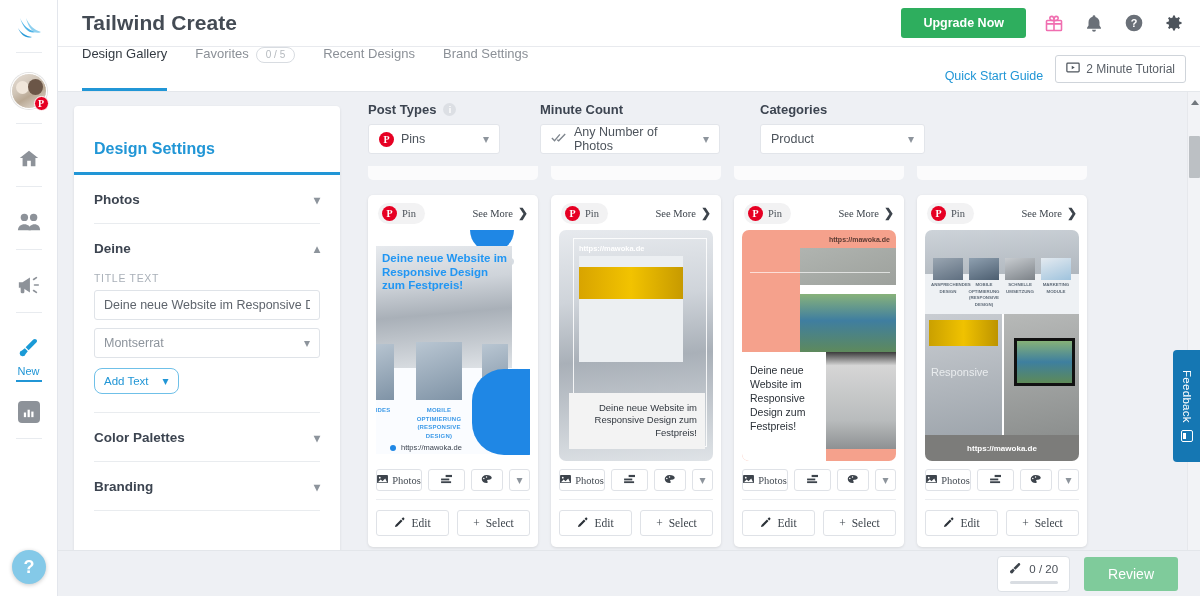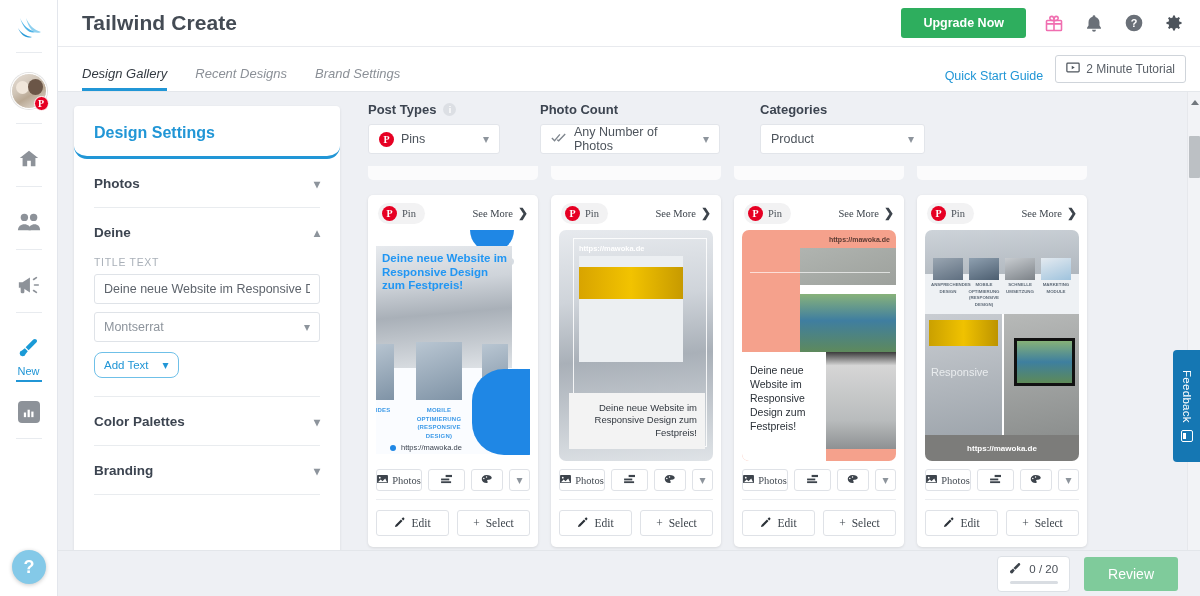--- a/index.html
+++ b/index.html
@@ -60,21 +60,21 @@
   }
   .ticon { width:24px; height:24px; display:flex; align-items:center; justify-content:center; }
 
   .tabsbar {
     height:45px; background:#fff; display:flex; align-items:flex-end;
     padding:0 14px 0 24px; border-bottom:1px solid #e4e7eb; flex:0 0 45px;
   }
   .tabs { display:flex; align-items:flex-end; gap:0; height:100%; }
   .tab {
     font-size:13px; color:#8b9097; padding:0 14px 11px 14px; position:relative;
-    display:flex; align-items:flex-end; gap:7px; height:100%; line-height:1;font-style:italic;
+    display:flex; align-items:flex-start; gap:7px; height:100%; line-height:1;
   }
   .tab:first-child{ padding-left:0; }
   .tab.active { color:#333a42; }
   .tab.active:after {
     content:""; position:absolute; left:0; right:14px; bottom:0; height:3px; background:#2196d6;
   }
   .tab-count {
     border:1px solid #d8dce1; border-radius:10px; font-size:10px; color:#b4b9be;
     padding:2px 9px; line-height:1; margin-bottom:-2px;
   }
@@ -87,22 +87,22 @@
 
   .body-area { flex:1; display:flex; min-height:0; background:#eef0f4; position:relative; }
 
   
   .settings-wrap { width:300px; flex:0 0 300px; padding:14px 18px 0 16px; }
   .settings-card {
     background:#fff; border-radius:4px; box-shadow:0 1px 3px rgba(0,0,0,.09);
     height:472px; overflow:hidden;
   }
   .settings-head {
-    padding:18px 20px 14px 20px; border-bottom:3px solid #2196d6;
-    font-size:16px; font-weight:bold; color:#2196d6;border-radius:13px;
+    padding:34px 20px 14px 20px; border-bottom:3px solid #2196d6;
+    font-size:16px; font-weight:bold; color:#2196d6;
   }
   .settings-body { padding:0 20px; }
   .sec-row {
     display:flex; align-items:center; justify-content:space-between;
     padding:17px 0 16px 0; border-bottom:1px solid #e9ecef;
     font-size:13.5px; font-weight:bold; color:#3c4450;
   }
   .sec-row.open { border-bottom:none; padding-bottom:10px; }
   .chev { color:#8d949c; font-size:12px; }
   .field-label { font-size:10.5px; color:#a9b0b8; letter-spacing:.7px; margin:6px 0 6px 0; }
@@ -359,20 +359,24 @@
         </span>
       </div>
     </div>
 
     <div class="tabsbar">
       <div class="tabs">
         <div class="tab active">
           <span>Design Gallery</span>
         </div>
         <div class="tab">
+          <span>Favorites</span>
+          <span class="tab-count">0 / 5</span>
+        </div>
+        <div class="tab">
           <span>Recent Designs</span>
         </div>
         <div class="tab">
           <span>Brand Settings</span>
         </div>
       </div>
       <div class="tabs-right">
         <a class="qs-link">Quick Start Guide</a>
         <button class="tut-btn">
           <span>
@@ -437,21 +441,21 @@
             </div>
             <div class="filter-sel f1">
               <span class="pin-dot">P</span>
               <span>Pins</span>
               <span class="chev">▾</span>
             </div>
           </div>
 
           <div>
             <div class="filter-label">
-              <span>Photo Count</span>
+              <span>Minute Count</span>
             </div>
             <div class="filter-sel f2">
               <span>
                 <svg width="16" height="11" viewBox="0 0 18 12" fill="none" stroke="#7e858d" stroke-width="1.5">
                   <path d="M1 6.5l3 3.2L10 2.5"></path>
                     <path d="M7 8.5l1.6 1.2L16 2"></path>
                 </svg>
               </span>
               <span>Any Number of Photos</span>
               <span class="chev">▾</span>

